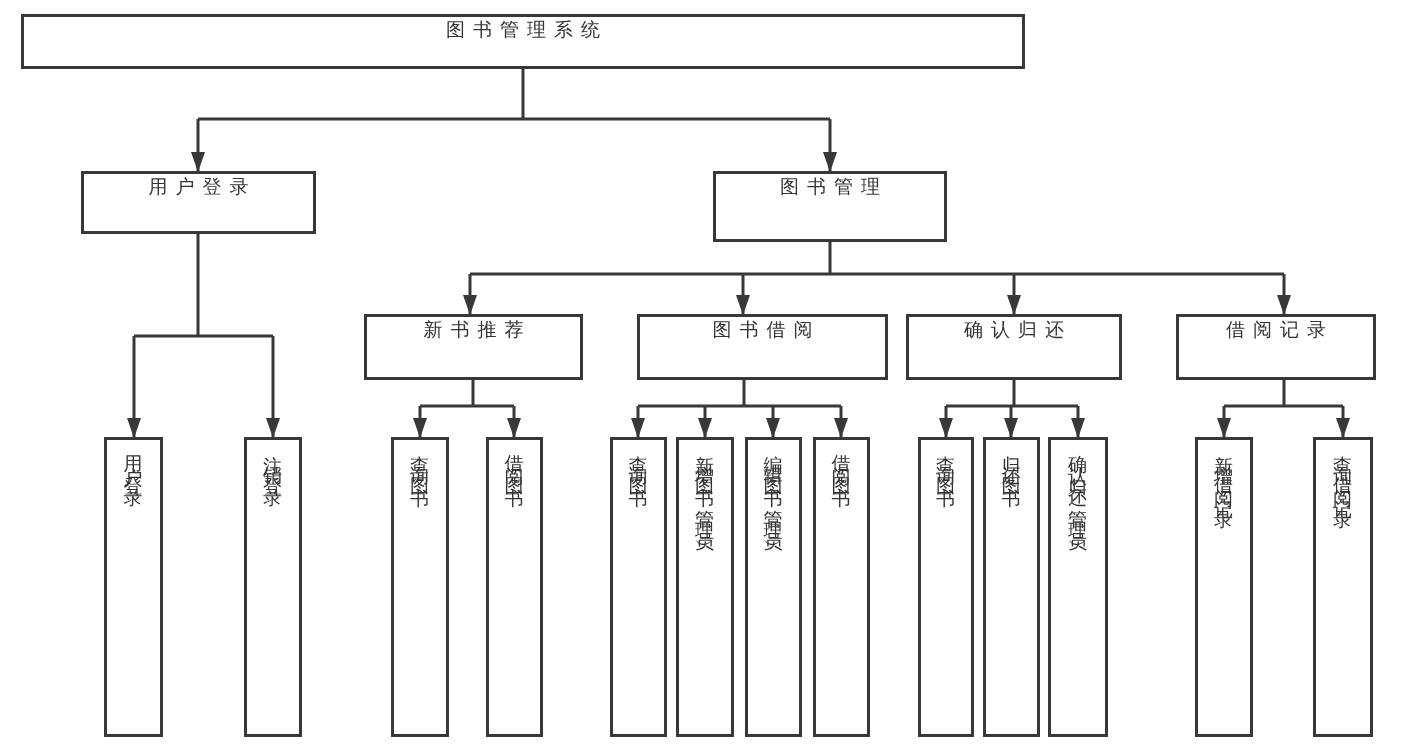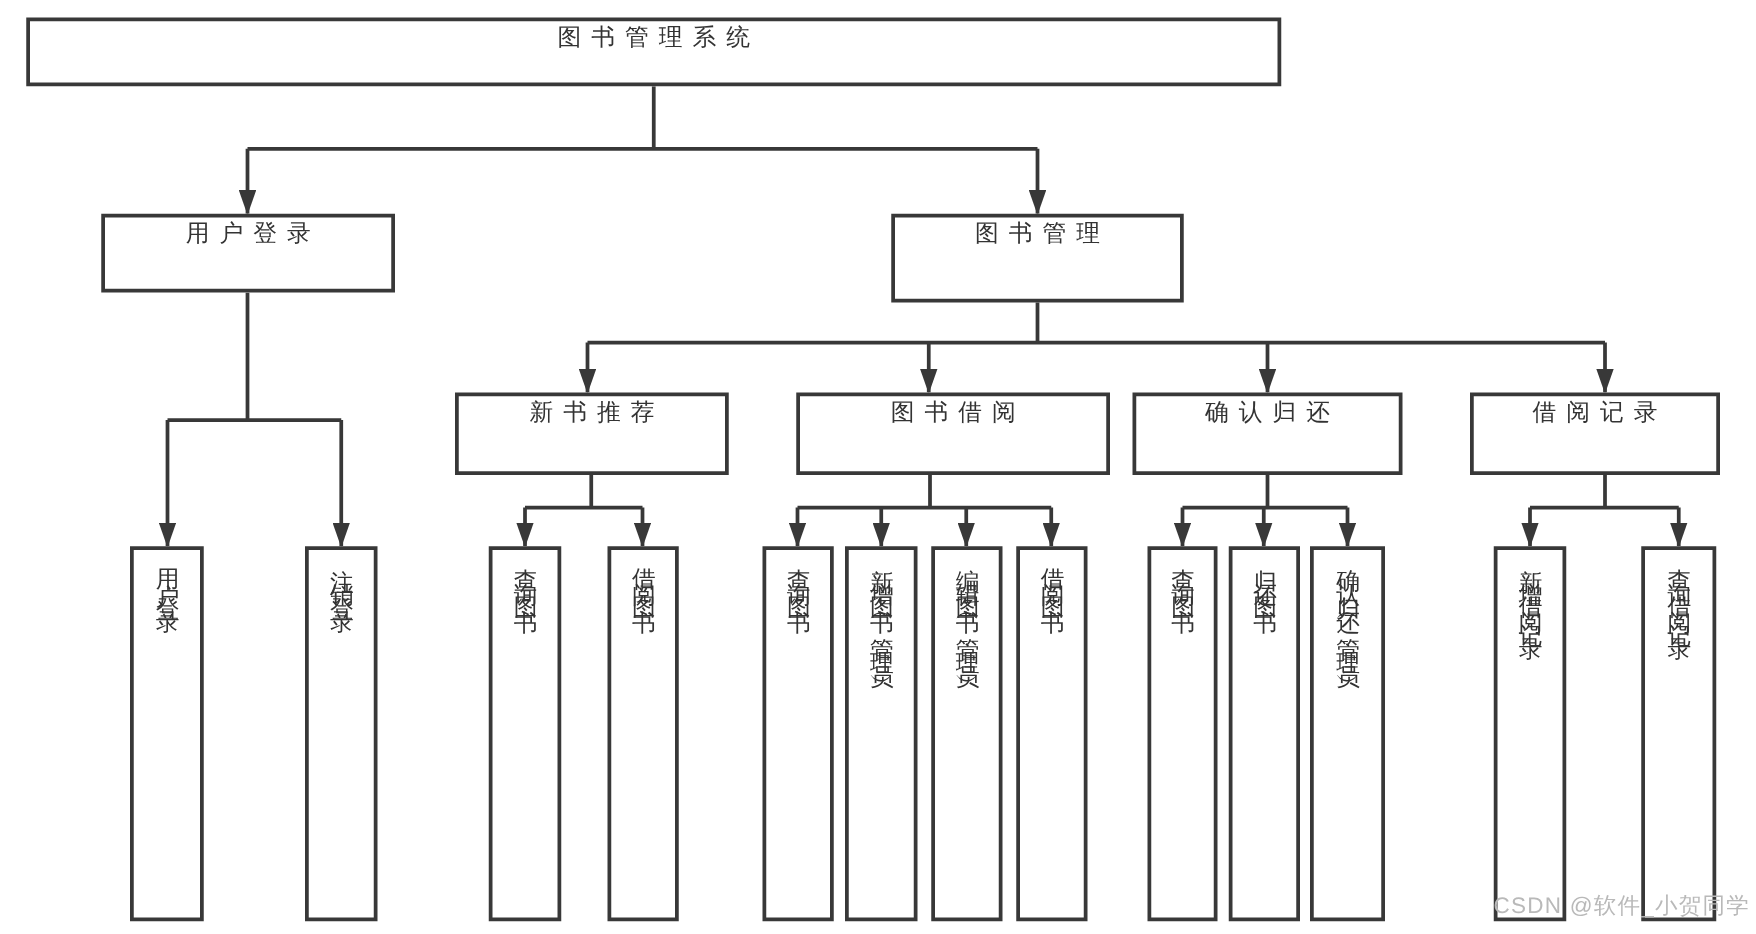--- a/index.html
+++ b/index.html
@@ -157,15 +157,14 @@
     <span class="vtext">确认归还（管理员）</span>
   </div>
 
   <div class="box" style="left:1195px; top:437px; width:58px; height:300px">
     <span class="vtext">新增借阅记录</span>
   </div>
   <div class="box" style="left:1313px; top:437px; width:60px; height:300px">
     <span class="vtext">查询借阅记录</span>
   </div>
 
-  <div class="watermark">CSDN @软件_小贺同学</div>
 
 </div>
 
 </body></html>

